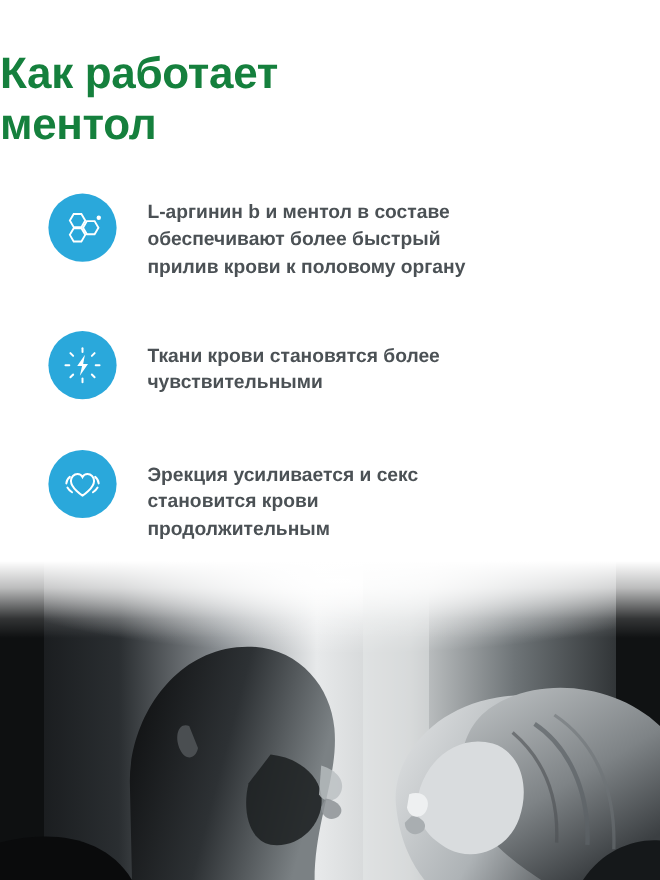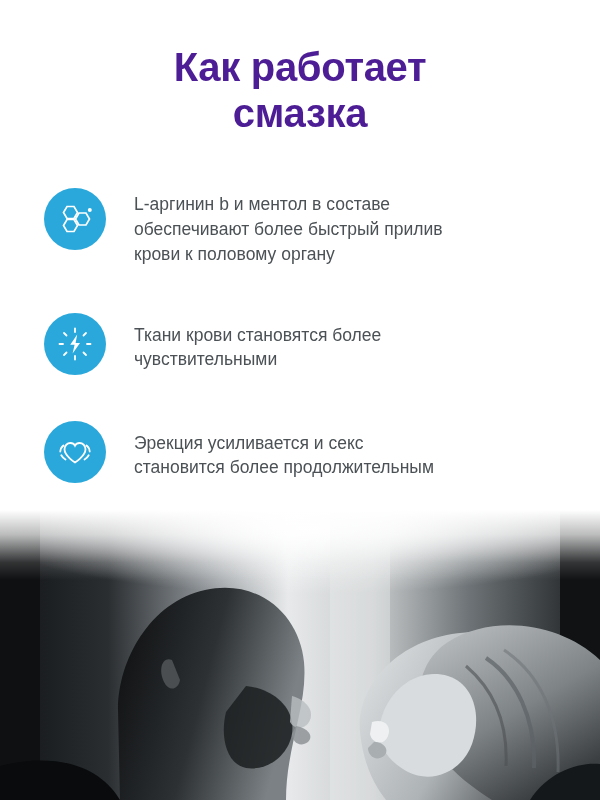--- a/index.html
+++ b/index.html
@@ -20,37 +20,37 @@
     position: relative;
     width: 600px;
     height: 800px;
     background: #ffffff;
     overflow: hidden;
   }
 
   
   .heading {
     padding-top: 44px;
-    text-align: center;
-    color: #4c1d95;
+    color: #15803d;
     font-size: 40px;
     line-height: 1.16;
     font-weight: bold;
     letter-spacing: -0.3px;
   }
   .heading .line {
     display: block;
   }
 
   
   .benefits {
     position: absolute;
-    top: 186px;
+    top: 174px;
     left: 0;
     width: 504px;
+    font-weight: bold;
   }
 
   .benefit {
     display: flex;
     align-items: flex-start;
     padding: 0 46px 0 44px;
     margin-bottom: 44px;
   }
 
   .icon-circle {
@@ -102,21 +102,21 @@
     pointer-events: none;
   }
 </style>
 </head>
 <body>
 
 <div class="page">
 
   <h1 class="heading">
     <span class="line">Как работает</span>
-    <span class="line">смазка</span>
+    <span class="line">ментол</span>
   </h1>
 
   <div class="benefits">
 
     <div class="benefit">
       <span class="icon-circle">
         <svg width="36" height="34" viewBox="0 0 36 34" fill="none" stroke="#ffffff" stroke-width="1.7">
           <polygon points="10,4.5 17,4.5 20.5,10.5 17,16.5 10,16.5 6.5,10.5"></polygon>
           <polygon points="10,17.5 17,17.5 20.5,23.5 17,29.5 10,29.5 6.5,23.5"></polygon>
           <polygon points="22,11 29,11 32.5,17 29,23 22,23 18.5,17"></polygon>
@@ -146,21 +146,21 @@
     <div class="benefit">
       <span class="icon-circle">
         <svg width="38" height="34" viewBox="0 0 38 34" fill="none" stroke="#ffffff" stroke-width="1.8" stroke-linecap="round">
           <path d="M19 27.5 C19 27.5 8.5 20.8 8.5 14.2 C8.5 10.6 11.3 8 14.4 8 C16.5 8 18.2 9.1 19 10.7 C19.8 9.1 21.5 8 23.6 8 C26.7 8 29.5 10.6 29.5 14.2 C29.5 20.8 19 27.5 19 27.5 Z"></path>
           <path d="M7.5 10.5 C5.5 12 4.5 14 4.3 16.5"></path>
           <path d="M30.5 10.5 C32.5 12 33.5 14 33.7 16.5"></path>
           <path d="M9.5 24.5 C7.8 23.5 6.3 22 5.3 20.2"></path>
           <path d="M28.5 24.5 C30.2 23.5 31.7 22 32.7 20.2"></path>
         </svg>
       </span>
-      <div class="benefit-text">Эрекция усиливается и секс становится более продолжительным</div>
+      <div class="benefit-text">Эрекция усиливается и секс становится крови продолжительным</div>
     </div>
 
   </div>
 
   <div class="photo">
     <svg width="600" height="290" viewBox="0 0 600 290" aria-hidden="true">
       <defs>
         <linearGradient id="bgGrad" x1="0" y1="0" x2="1" y2="0">
           <stop offset="0%" stop-color="#121416"></stop>
           <stop offset="18%" stop-color="#2a2e31"></stop>

